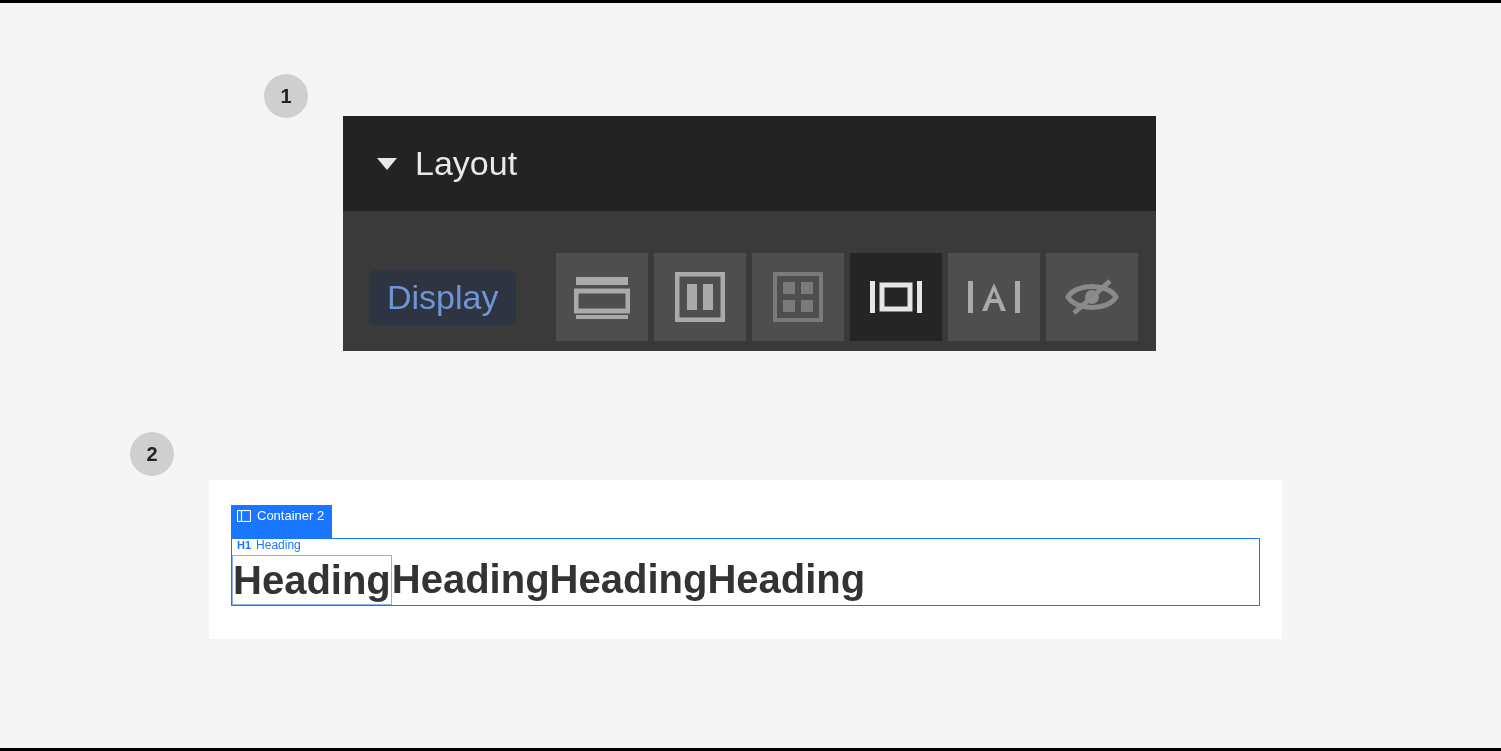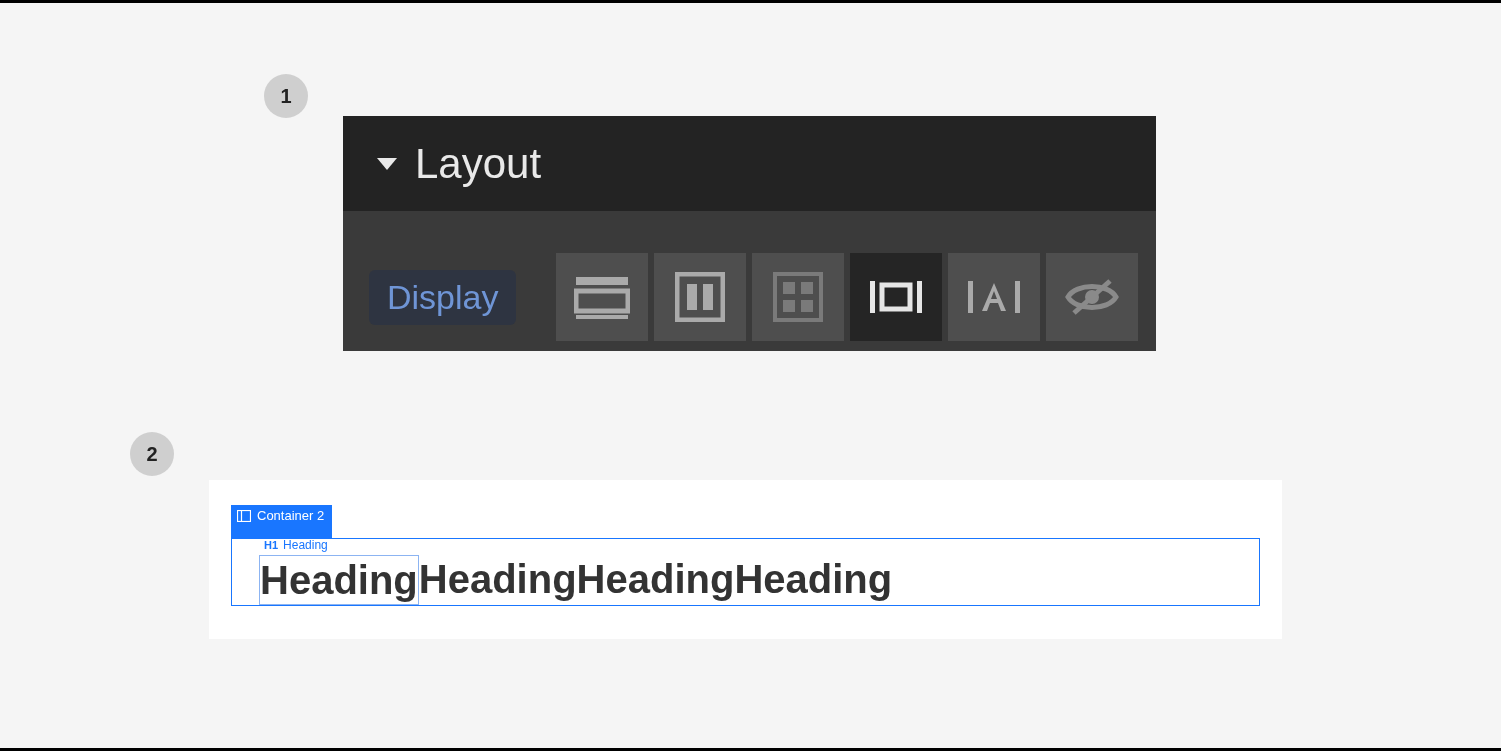--- a/index.html
+++ b/index.html
@@ -48,21 +48,21 @@
     gap: 18px;
   }
   .caret-down {
     width: 0; height: 0;
     border-left: 10px solid transparent;
     border-right: 10px solid transparent;
     border-top: 12px solid #e9e9e9;
   }
   .panel-title {
     color: #e9e9e9;
-    font-size: 42px;
+    font-size: 34px;
     font-weight: 400;
   }
   .panel-body {
     height: 172px;
     display: flex;
     align-items: center;
     padding: 0 26px;
     gap: 40px;
   }
   .display-label {
@@ -111,21 +111,20 @@
   }
   .container-box {
     border: 1px solid #1976ff;
     width: 100%;
     position: relative;
   }
   .heading-row {
     display: flex;
     flex-wrap: nowrap;
     margin-top: 16px;
-    margin-left: 27px;
   }
   .heading-row .h {
     font-size: 40px;
     font-weight: 700;
     color: #333;
     line-height: 1.2;
   }
   .heading-row .h.first {
     border: 1px solid #8cb4f2;
     position: relative;

